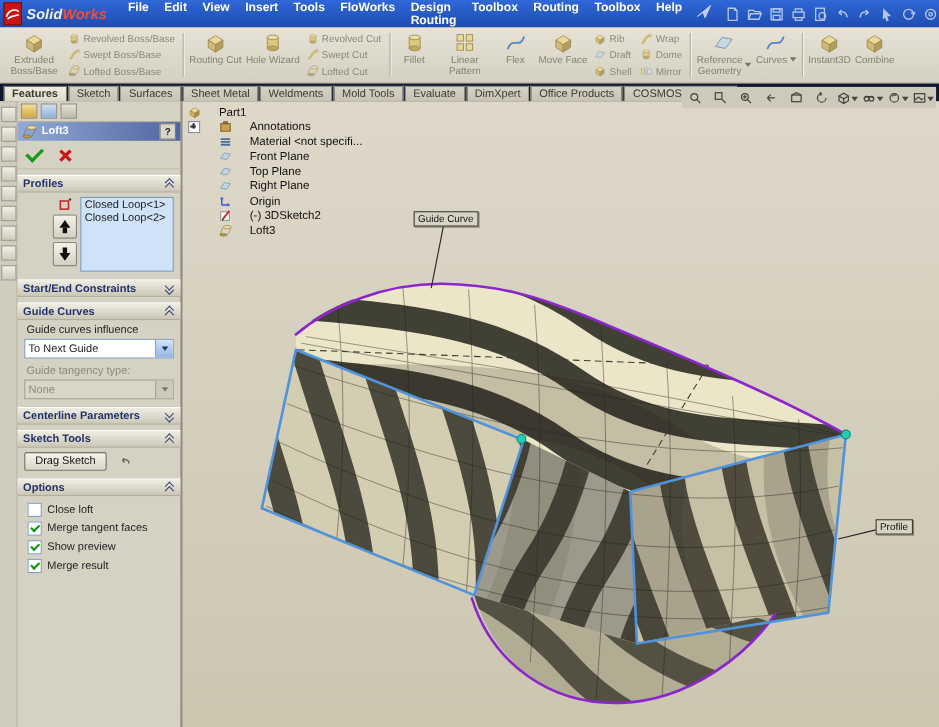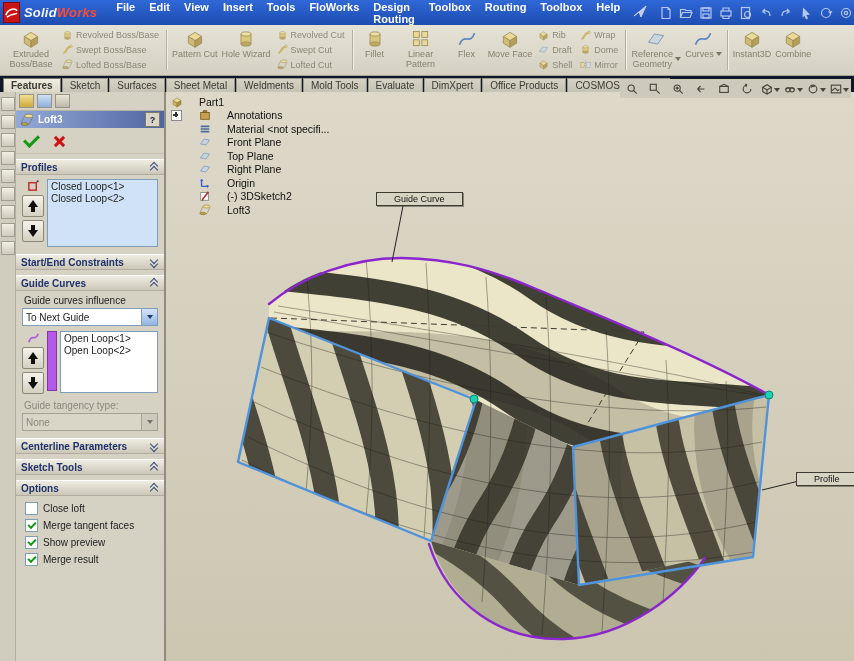--- a/index.html
+++ b/index.html
@@ -67,21 +67,21 @@
 
   .sh{height:14px;margin-top:5px;background:linear-gradient(#efede2,#cbc7b8);border-top:1px solid #fff;
       border-bottom:1px solid #b1ae9f;display:flex;align-items:center;padding:0 5px;color:#20306a;font-weight:bold;}
   .chv{position:relative;width:10px;height:10px;margin-left:auto;}
   .chv::before,.chv::after{content:"";position:absolute;left:2px;width:5px;height:5px;
       border-left:1.6px solid #3a4a7a;border-top:1.6px solid #3a4a7a;}
   .chv.up::before{top:1px;transform:rotate(45deg);} .chv.up::after{top:5px;transform:rotate(45deg);}
   .chv.dn::before{top:0;transform:rotate(225deg);} .chv.dn::after{top:4px;transform:rotate(225deg);}
 
   .sec-body{padding:4px 6px 2px 6px;}
-  .prof-row{display:flex;gap:3px;}
+  .prof-row{display:flex;gap:3px;margin-left:26px;}
   .side-col{display:flex;flex-direction:column;align-items:center;gap:3px;width:22px;}
   .ab{width:20px;height:20px;background:linear-gradient(#f4f2e9,#d4d0c2);border:1px solid #8b887a;border-radius:2px;
       display:flex;flex-direction:column;align-items:center;justify-content:center;}
   .tri-u{width:0;height:0;border-left:5px solid transparent;border-right:5px solid transparent;border-bottom:7px solid #101010;}
   .tri-d{width:0;height:0;border-left:5px solid transparent;border-right:5px solid transparent;border-top:7px solid #101010;}
   .shaft{width:4px;height:5px;background:#101010;}
   .lb{flex:1;border:1px solid #7f9db9;background:#fff;overflow:hidden;padding:1px;}
   .lb.blue{background:#cfe2f7;}
   .lb-item{height:12px;line-height:12px;padding-left:2px;white-space:nowrap;}
   .gbar{width:8px;background:#b55ae8;border:1px solid #8234aa;}
@@ -106,21 +106,21 @@
   .trow{display:flex;align-items:center;height:13.5px;gap:16px;white-space:nowrap;}
   .trow .ind{width:12px;flex:none;}
   .plus{width:9px;height:9px;border:1px solid #8a8a8a;background:#fff;position:relative;flex:none;margin-right:1px;}
   .plus::before{content:"";position:absolute;left:1px;top:3.5px;width:5px;height:1.4px;background:#333;}
   .plus::after{content:"";position:absolute;left:3.2px;top:1px;width:1.4px;height:5px;background:#333;}
   .ticon{width:12px;height:12px;flex:none;}
 
   
   .vp{position:absolute;left:166px;top:92px;right:0;bottom:0;z-index:1;}
   .vlabel{position:absolute;z-index:7;background:#d8d4c4;border:1px solid #3c3c32;
-          box-shadow:1px 1px 0 rgba(60,60,50,.5);font-size:9px;padding:0 17px;line-height:12px;color:#111;}
+          box-shadow:1px 1px 0 rgba(60,60,50,.5);font-size:9px;padding:0 3px;line-height:12px;color:#111;}
 </style>
 </head>
 <body>
 
 <svg width="0" height="0" style="position:absolute">
   <defs>
     <symbol id="s-cube" viewBox="0 0 24 24">
       <polygon points="4,9 12,4 20,9 12,14" fill="#ecd98c" stroke="#8a7a3a"></polygon>
       <polygon points="4,9 12,14 12,22 4,17" fill="#cdb45e" stroke="#8a7a3a"></polygon>
       <polygon points="12,14 20,9 20,17 12,22" fill="#a8903e" stroke="#8a7a3a"></polygon>
@@ -272,21 +272,21 @@
             <use href="#s-loft"></use>
           </svg>
           <span>Lofted Boss/Base</span>
         </div>
     </div>
     <div class="sep"></div>
     <div class="tb-large">
       <svg>
           <use href="#s-cube"></use>
         </svg>
-      <span>Pattern Cut</span>
+      <span>Routing Cut</span>
     </div>
     <div class="tb-large">
       <svg>
           <use href="#s-cyl"></use>
         </svg>
       <span>Hole Wizard</span>
     </div>
     <div class="tb-col">
       <div class="tb-small">
           <svg>
@@ -552,57 +552,45 @@
       <span class="chv up"></span>
     </div>
     <div class="sec-body">
       <div style="padding-left:2px">Guide curves influence</div>
       <div class="dd" style="margin-bottom:5px">
         <span>To Next Guide</span>
         <span class="ddbtn">
             <span class="ddcaret"></span>
           </span>
       </div>
-      <div class="prof-row">
-        <div class="side-col">
-          <svg width="13" height="13" viewBox="0 0 14 14">
-              <path d="M2,12 C5,2 9,12 12,3" stroke="#b055e0" stroke-width="1.8" fill="none"></path>
-            </svg>
-          <span class="ab">
-              <span class="tri-u"></span>
-              <span class="shaft"></span>
-            </span>
-          <span class="ab">
-              <span class="shaft"></span>
-              <span class="tri-d"></span>
-            </span>
-        </div>
-        <span class="gbar" style="height:58px"></span>
-        <div class="lb" style="height:58px">
-          <div class="lb-item">Open Loop&lt;1&gt;</div>
-          <div class="lb-item">Open Loop&lt;2&gt;</div>
-        </div>
-      </div>
       <div class="dim" style="margin-top:6px;padding-left:2px">Guide tangency type:</div>
       <div class="dd disabled">
         <span>None</span>
         <span class="ddbtn">
             <span class="ddcaret"></span>
           </span>
       </div>
     </div>
 
     <div class="sh">
       <span>Centerline Parameters</span>
       <span class="chv dn"></span>
     </div>
 
     <div class="sh">
       <span>Sketch Tools</span>
       <span class="chv up"></span>
+    </div>
+    <div class="sec-body" style="display:flex;align-items:center;gap:8px">
+      <button class="swbtn">Drag Sketch</button>
+      <span class="undo-btn">
+        <svg width="13" height="13" viewBox="0 0 14 14">
+            <path d="M11,9 C11,5 7,4.5 4.5,6 M4.5,6 L6.5,3.8 M4.5,6 L7,7.8" stroke="#66645a" fill="none" stroke-width="1.3"></path>
+          </svg>
+      </span>
     </div>
 
     <div class="sh">
       <span>Options</span>
       <span class="chv up"></span>
     </div>
     <div class="sec-body" style="padding-left:0">
       <div class="cbrow">
         <span class="cb"></span>
         <span>Close loft</span>

